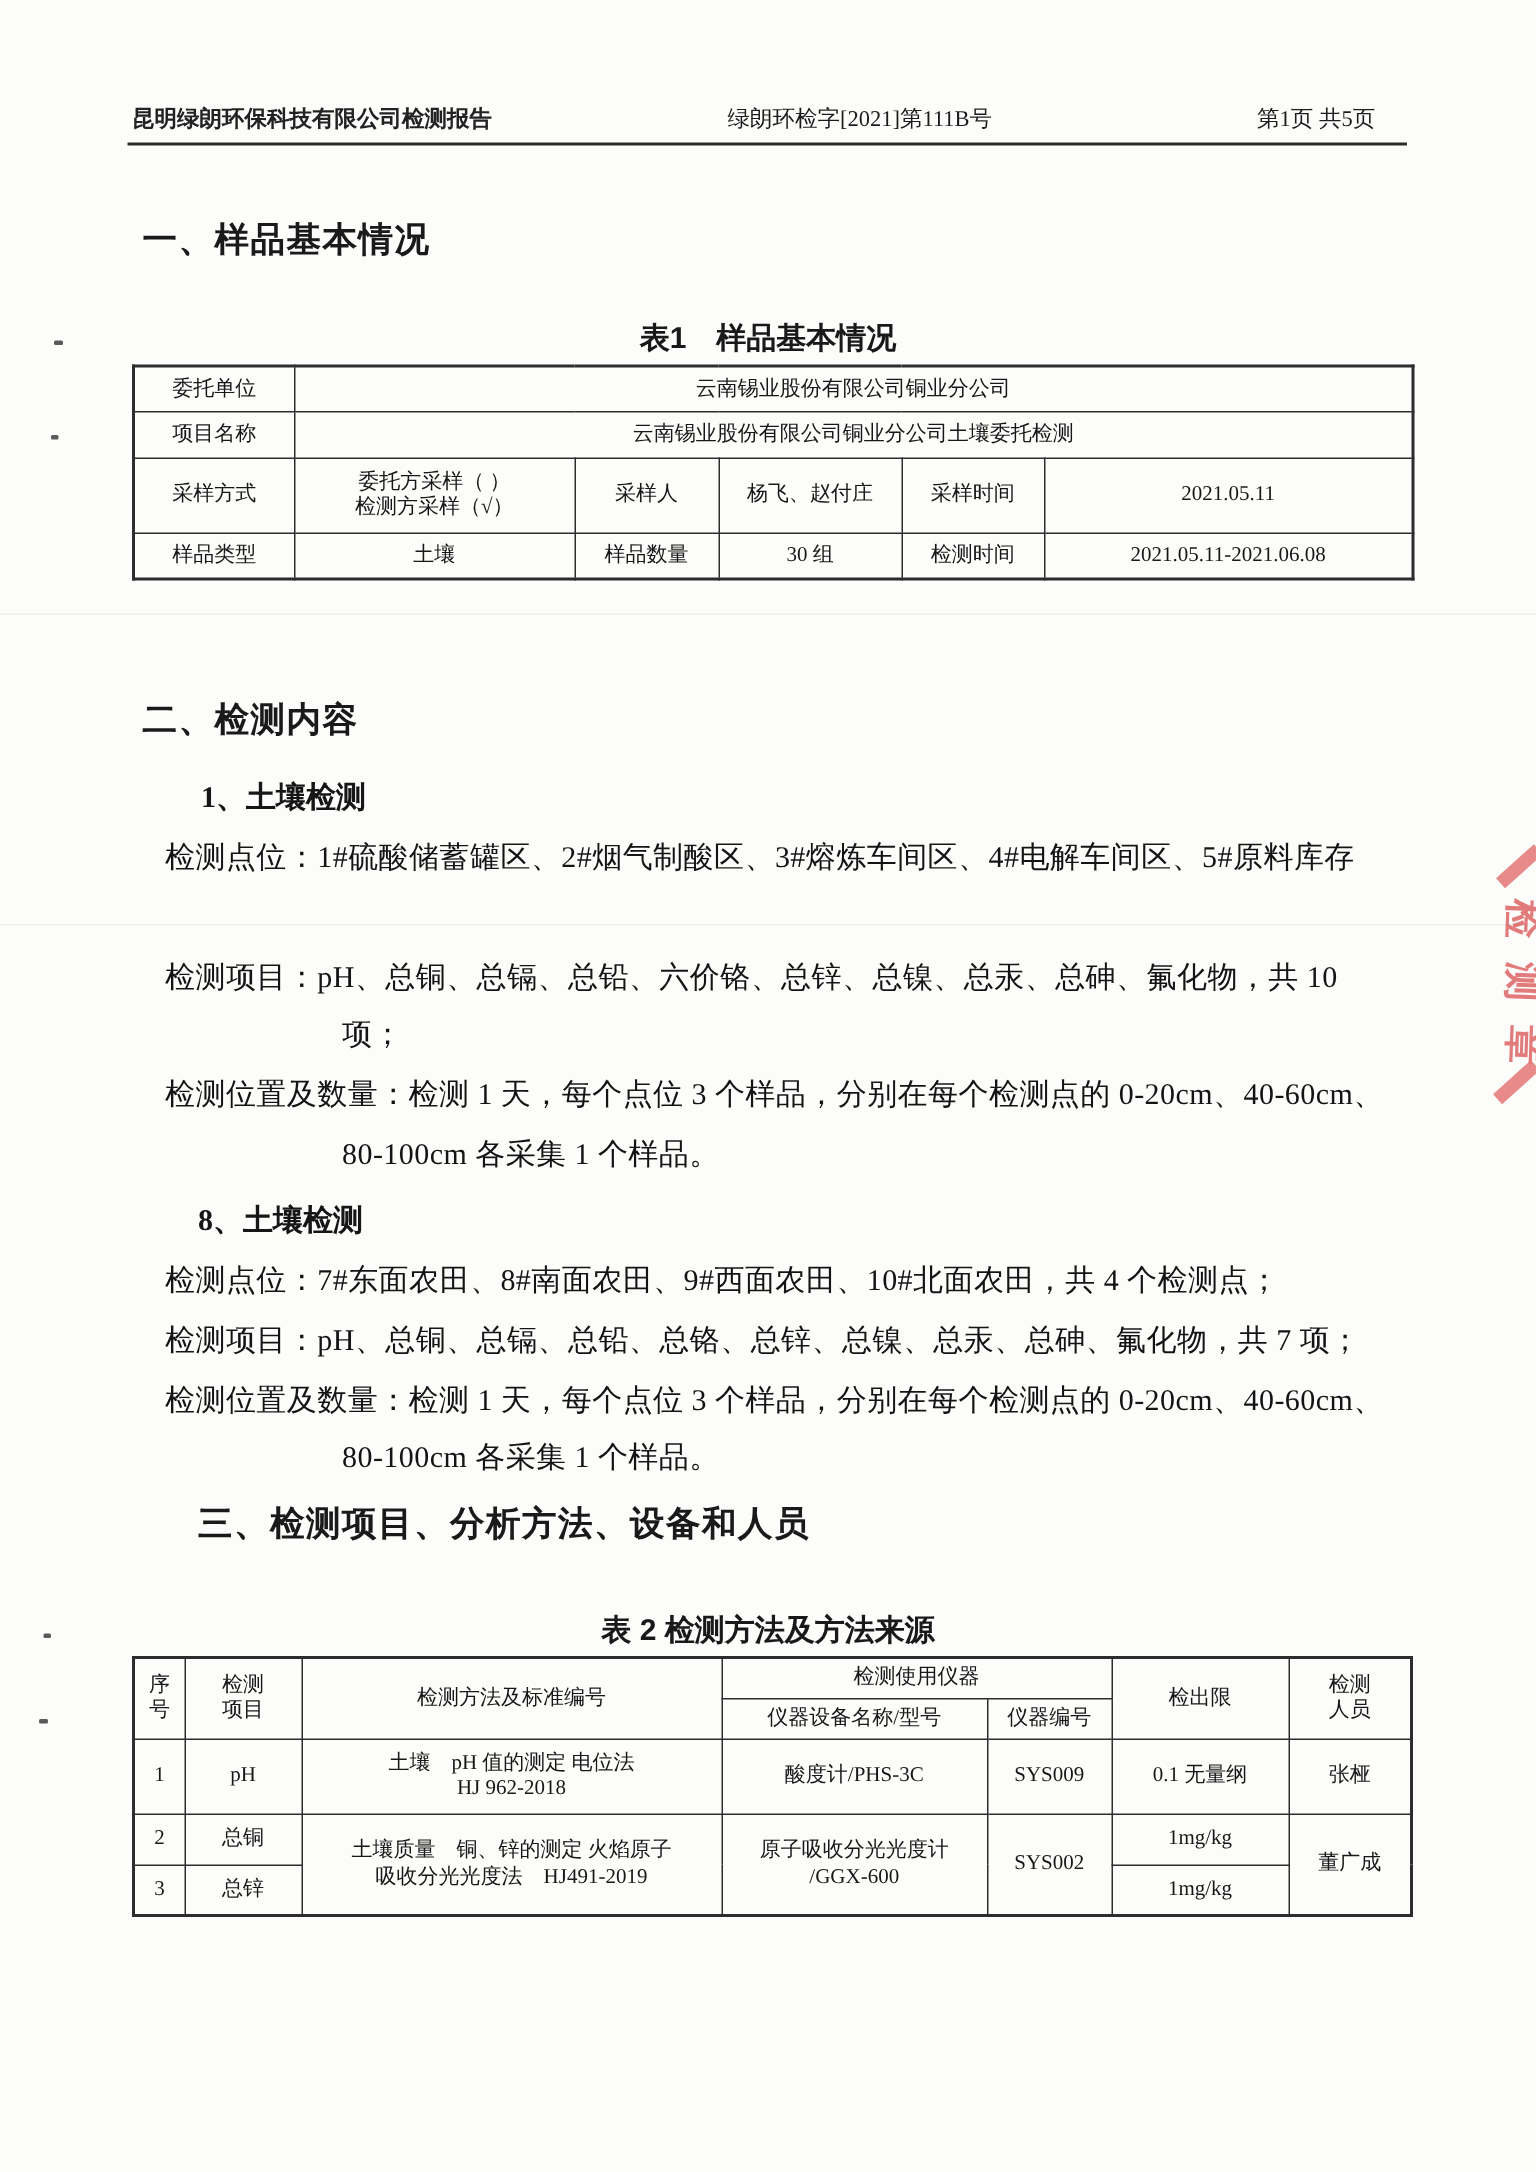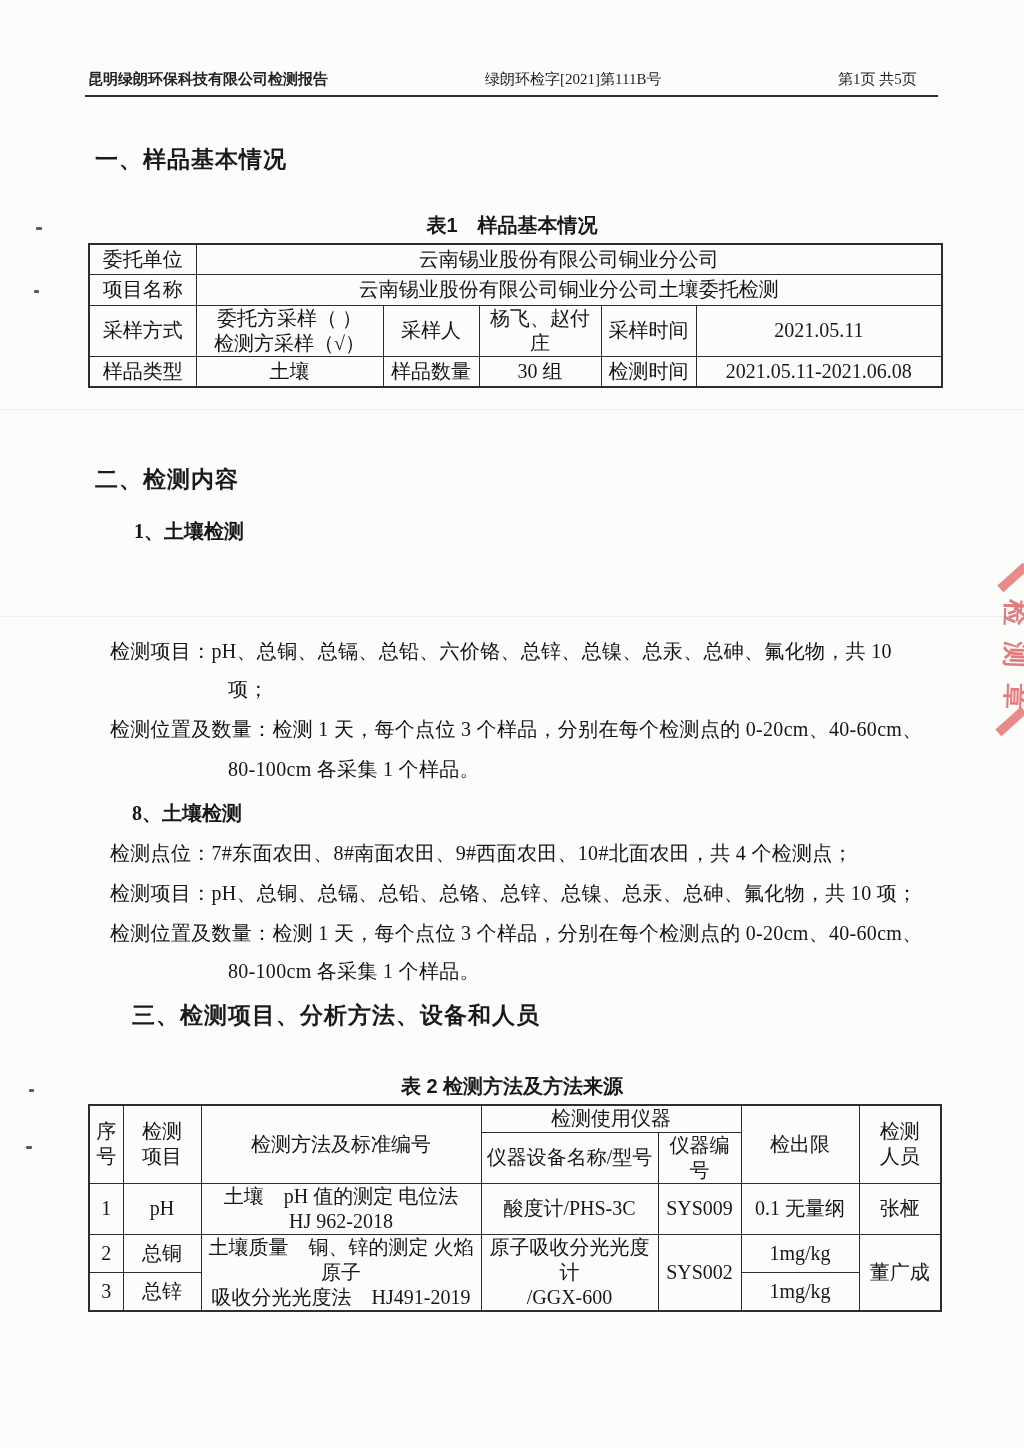--- a/index.html
+++ b/index.html
@@ -23,21 +23,21 @@
   .h-sub{font-weight:bold;font-size:20px;color:#161616;white-space:nowrap;}
   .tbl-title{font-family:"Liberation Sans","DejaVu Sans",sans-serif;font-weight:bold;font-size:20px;color:#191919;white-space:nowrap;}
   
   .bodyline{font-size:20px;color:#141414;white-space:nowrap;letter-spacing:0.3px;}
   
   table{border-collapse:collapse;table-layout:fixed;}
   .doc-table{border:2px solid #2d2d2d;}
   .doc-table td,.doc-table th{
     border:1.5px solid #2d2d2d;
     text-align:center;vertical-align:middle;
-    font-size:20px;font-weight:normal;color:#171717;
+    font-size:14px;font-weight:normal;color:#171717;
     padding:0 2px;overflow:hidden;
     font-family:"Liberation Serif","DejaVu Serif",serif;
     line-height:1.25;
   }
   .two-line span{display:block;}
   
   .faint-line{background:rgba(60,60,60,0.07);height:1px;}
   .speck{background:#5a5a5a;border-radius:1px;}
   
   .seal{color:#e06e6e;}
@@ -98,28 +98,29 @@
       <td>30 组</td>
       <td>检测时间</td>
       <td>2021.05.11-2021.06.08</td>
     </tr>
   </tbody>
     </table>
 
   <div class="abs h-sec" style="left:95px;top:464px;">二、检测内容</div>
 
   <div class="abs h-sub" style="left:134px;top:518px;">1、土壤检测</div>
+  <div class="abs bodyline" style="left:110px;top:558px;">检测点位：1#硫酸储蓄罐区、2#烟气制酸区、3#熔炼车间区、4#电解车间区、5#原料库存</div>
   <div class="abs bodyline" style="left:110px;top:638px;">检测项目：pH、总铜、总镉、总铅、六价铬、总锌、总镍、总汞、总砷、氟化物，共 10</div>
   <div class="abs bodyline" style="left:228px;top:676px;">项；</div>
   <div class="abs bodyline" style="left:110px;top:716px;">检测位置及数量：检测 1 天，每个点位 3 个样品，分别在每个检测点的 0-20cm、40-60cm、</div>
   <div class="abs bodyline" style="left:228px;top:756px;">80-100cm 各采集 1 个样品。</div>
 
   <div class="abs h-sub" style="left:132px;top:800px;">8、土壤检测</div>
   <div class="abs bodyline" style="left:110px;top:840px;">检测点位：7#东面农田、8#南面农田、9#西面农田、10#北面农田，共 4 个检测点；</div>
-  <div class="abs bodyline" style="left:110px;top:880px;">检测项目：pH、总铜、总镉、总铅、总铬、总锌、总镍、总汞、总砷、氟化物，共 10 项；</div>
+  <div class="abs bodyline" style="left:110px;top:880px;">检测项目：pH、总铜、总镉、总铅、总铬、总锌、总镍、总汞、总砷、氟化物，共 7 项；</div>
   <div class="abs bodyline" style="left:110px;top:920px;">检测位置及数量：检测 1 天，每个点位 3 个样品，分别在每个检测点的 0-20cm、40-60cm、</div>
   <div class="abs bodyline" style="left:228px;top:958px;">80-100cm 各采集 1 个样品。</div>
 
   <div class="abs h-sec" style="left:132px;top:1000px;">三、检测项目、分析方法、设备和人员</div>
   <div class="abs tbl-title" style="left:0;top:1073px;width:1024px;text-align:center;">表 2  检测方法及方法来源</div>
 
   <table class="abs doc-table" style="left:88px;top:1104px;width:852px;">
     <colgroup>
       <col style="width:34px">
         <col style="width:78px">

